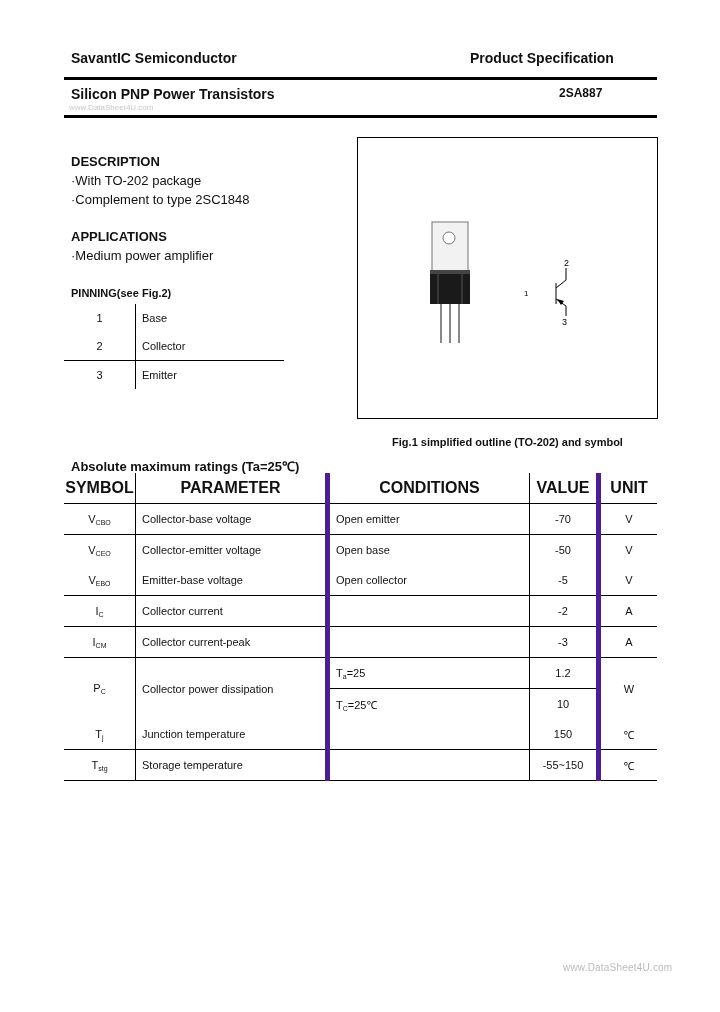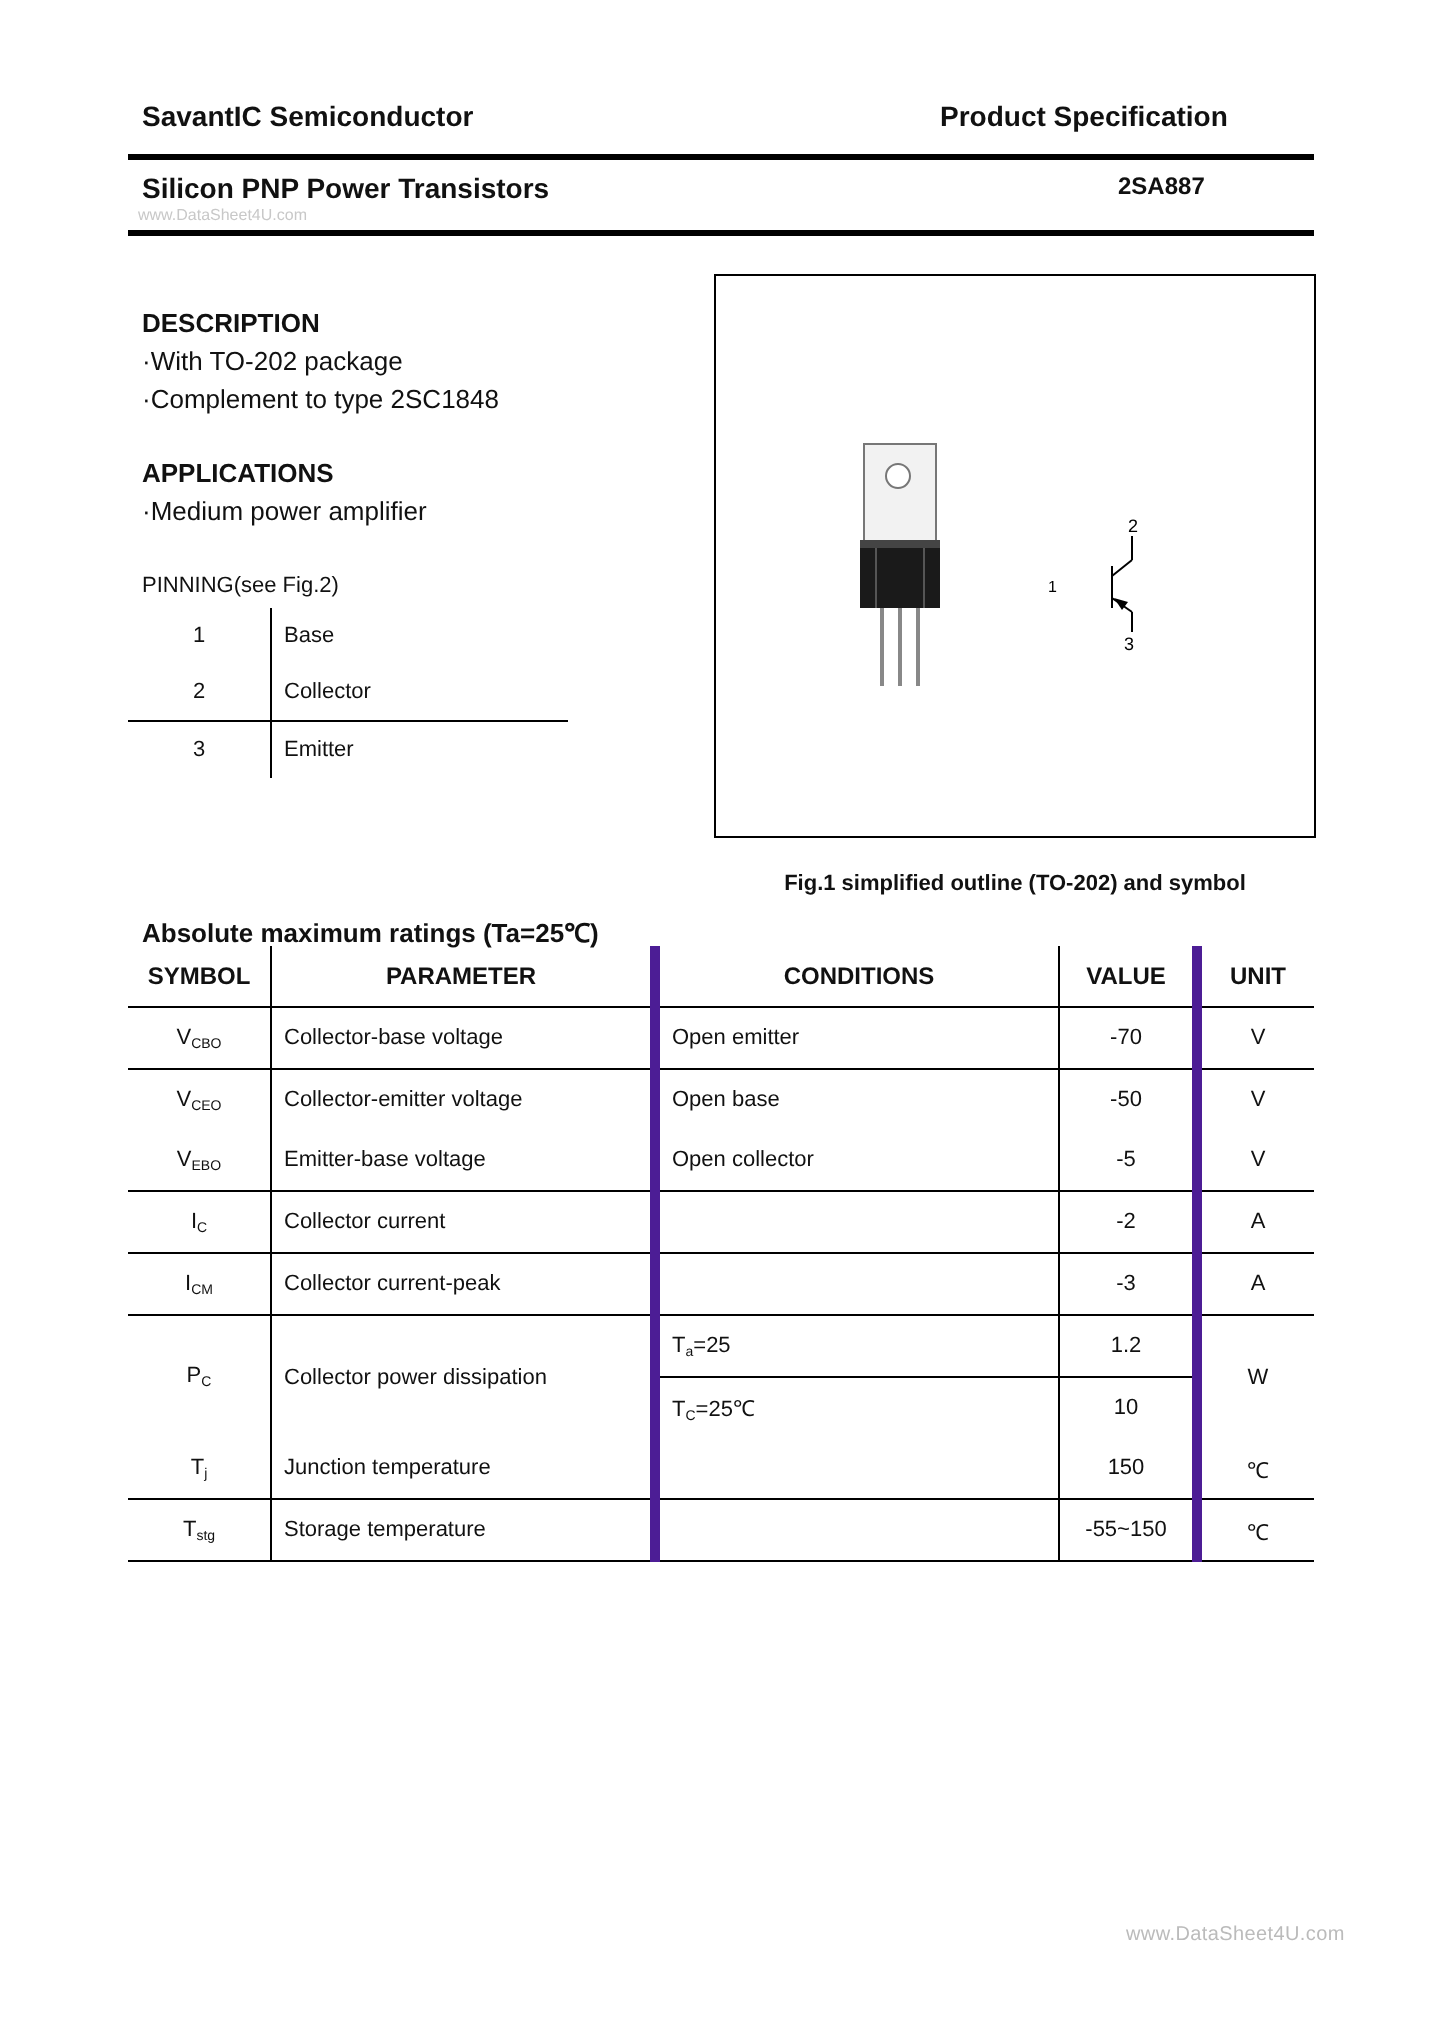--- a/index.html
+++ b/index.html
@@ -6,34 +6,34 @@
   body{width:720px;height:1012px;position:relative;font-family:"Liberation Sans",sans-serif;color:#111;overflow:hidden;}
   .abs{position:absolute;}
   .hdr-l{left:71px;top:50px;font-size:14px;font-weight:bold;}
   .hdr-r{left:470px;top:50px;font-size:14px;font-weight:bold;}
   .rule{position:absolute;left:64px;width:593px;height:3px;background:#000;}
   .title-l{left:71px;top:86px;font-size:14px;font-weight:bold;}
   .title-r{left:559px;top:86px;font-size:12px;font-weight:bold;}
   .wm-top{left:69px;top:103px;font-size:8px;color:#c8c8c8;}
   .sec-h{font-size:13px;font-weight:bold;}
   .bullet{font-size:13px;}
-  .pin-h{font-size:11px;font-weight:normal;}
+  .pin-h{font-size:11px;font-weight:bold;}
   table{border-collapse:collapse;}
   .pintbl{position:absolute;left:64px;top:304px;width:220px;font-size:11px;}
   .pintbl td,.pintbl th{height:28px;padding:0;}
   .pintbl th{font-weight:bold;font-size:11px;}
   .pintbl .c1{width:71px;text-align:center;border-right:1px solid #000;}
   .pintbl .c2{padding-left:6px;text-align:left;}
   .bb{border-bottom:1px solid #000;}
   .figbox{position:absolute;left:357px;top:137px;width:299px;height:280px;border:1px solid #000;}
   .figcap{position:absolute;left:0;right:0;top:250px;text-align:center;font-size:11px;font-weight:bold;margin-top:48px;}
   .amr-title{left:71px;top:457px;font-size:13px;font-weight:bold;}
   .mtbl{position:absolute;left:64px;top:473px;width:593px;font-size:11px;}
   .mtbl td,.mtbl th{padding:0;height:30px;}
-  .mtbl th{font-weight:bold;font-size:12px;}
+  .mtbl th{font-weight:bold;font-size:16px;}
   .mtbl .s{width:71px;text-align:center;border-right:1px solid #000;}
   .mtbl .p{width:183px;padding-left:6px;border-right:5px solid #4c1d95;text-align:left;}
   .mtbl .cnd{width:193px;padding-left:6px;border-right:1px solid #000;text-align:left;}
   .mtbl .v{width:66px;text-align:center;border-right:5px solid #4c1d95;}
   .mtbl .u{text-align:center;}
   .mtbl th.p,.mtbl th.cnd{text-align:center;padding-left:0;}
   sub{font-size:7px;vertical-align:-2px;}
   .wm-bot{left:563px;top:962px;font-size:10px;color:#bbb;letter-spacing:0.2px;}
 </style>
 </head>

